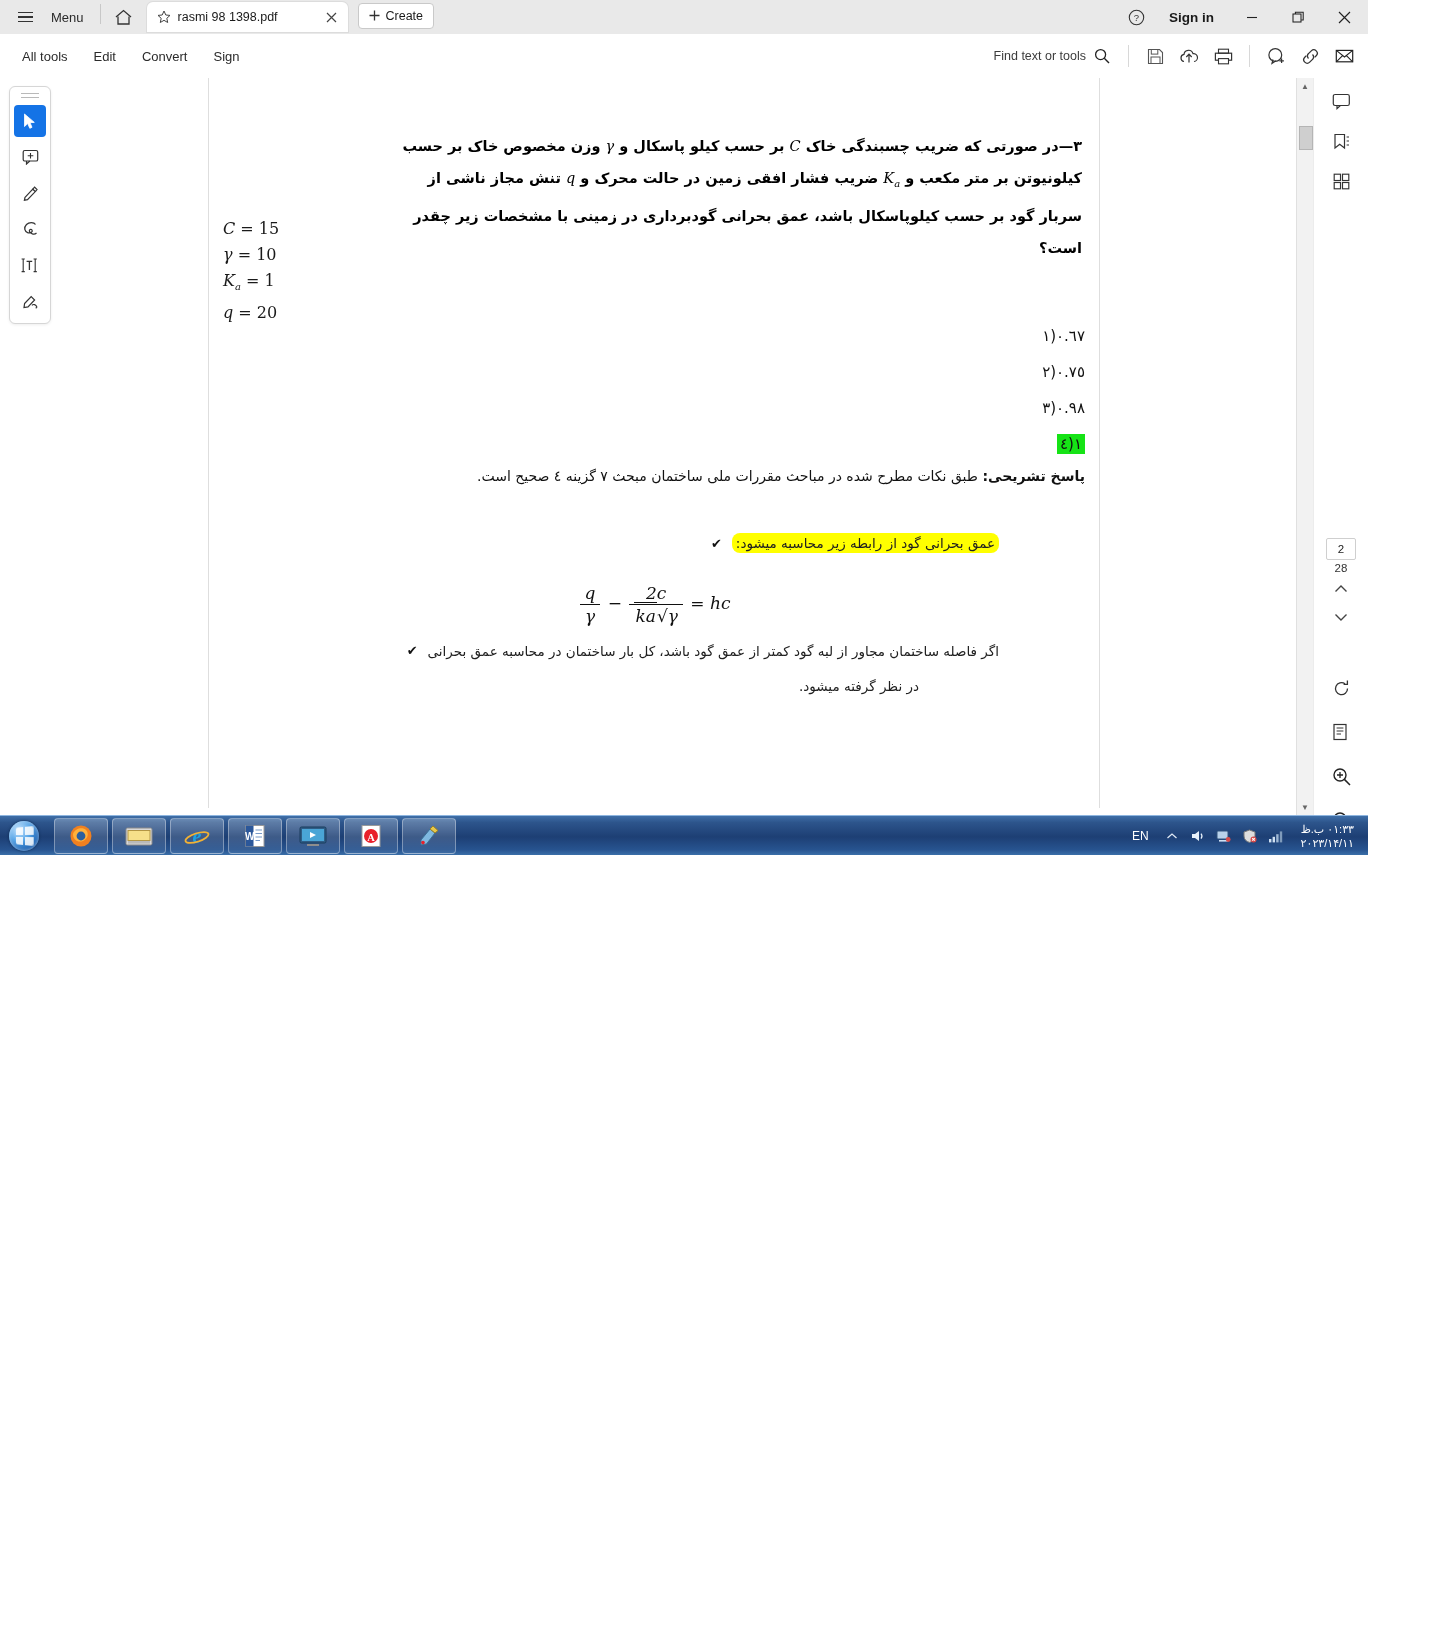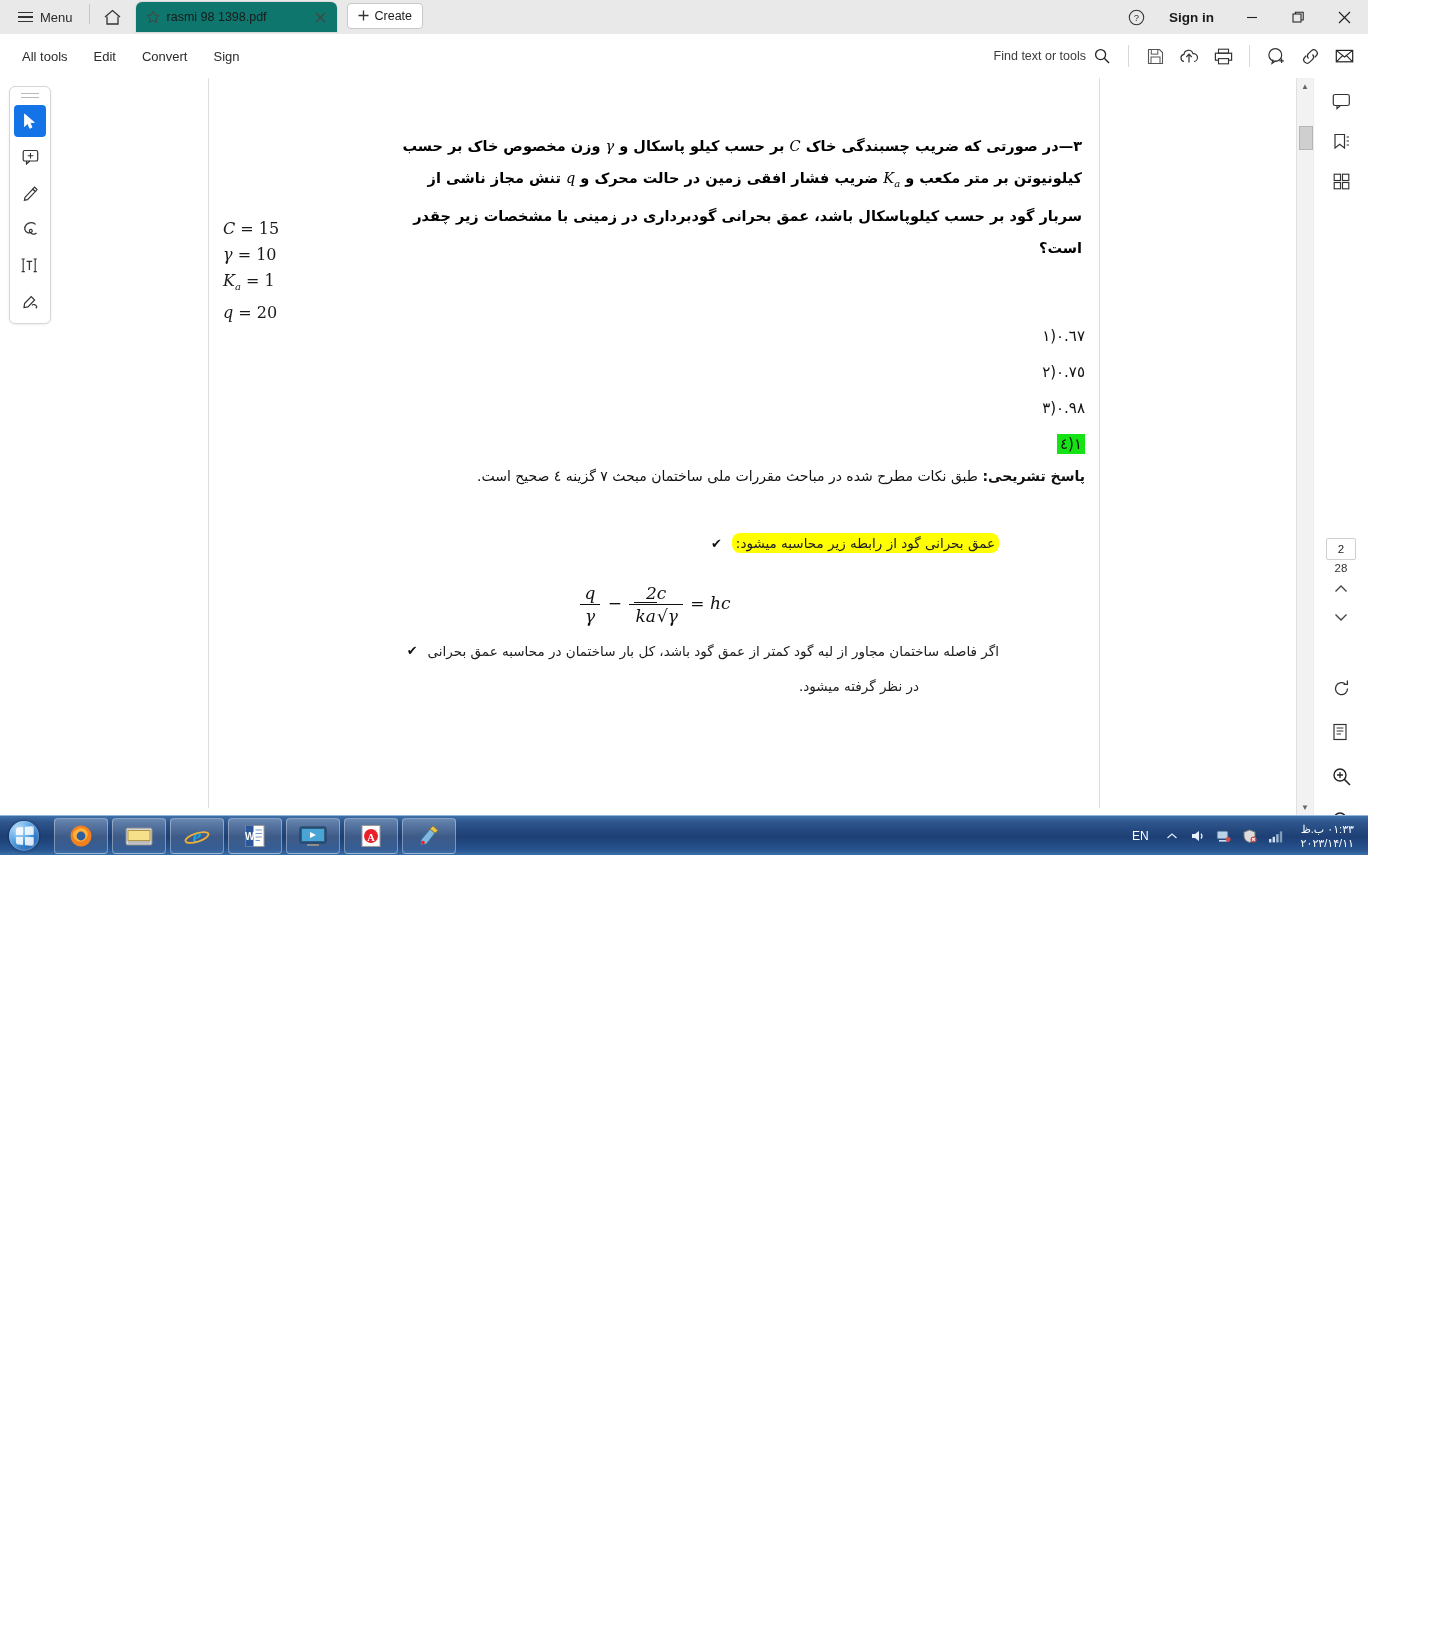--- a/index.html
+++ b/index.html
@@ -4,29 +4,29 @@
 <style>
   html,body{margin:0;padding:0;background:#fff;}
   body{width:1440px;height:1650px;font-family:"Liberation Sans",sans-serif;font-size:13px;color:#202020;overflow:hidden;}
 
   
   .app{width:1368px;height:855px;position:relative;background:#fff;}
 
   
   .titlebar{height:34px;background:#e9e9e9;display:flex;align-items:flex-end;position:relative;}
   .tb-left{display:flex;align-items:center;height:34px;padding-left:10px;gap:2px;}
-  .menu-btn{display:flex;align-items:center;gap:7px;padding:4px 8px;height:24px;cursor:default;}
+  .menu-btn{display:flex;align-items:center;gap:18px;padding:4px 8px;height:24px;cursor:default;}
   .hamb{display:inline-block;width:15px;height:11px;position:relative;}
   .hamb i{position:absolute;left:0;width:15px;height:1.6px;background:#333;}
   .hamb i:nth-child(1){top:0}.hamb i:nth-child(2){top:4.6px}.hamb i:nth-child(3){top:9.2px}
   .menu-label{font-size:13px;color:#2b2b2b;}
   .tb-div{width:1px;height:20px;background:#c8c8c8;margin:0 6px 6px 6px;align-self:center;}
   .home-btn{width:30px;height:26px;display:flex;align-items:center;justify-content:center;}
 
-  .tab{height:30px;min-width:185px;background:#0f766e;border-radius:6px 6px 0 0;display:flex;align-items:center;
+  .tab{height:30px;min-width:185px;background:#ffffff;border-radius:6px 6px 0 0;display:flex;align-items:center;
        padding:0 6px 0 10px;margin-left:6px;gap:7px;box-shadow:0 0 0 1px #dcdcdc;}
   .tab-title{font-size:12.5px;color:#1a1a1a;white-space:nowrap;flex:1;}
   .tab-close{width:20px;height:20px;display:flex;align-items:center;justify-content:center;border-radius:3px;}
   .create-btn{height:24px;display:flex;align-items:center;gap:6px;border:1px solid #c9c9c9;border-radius:4px;
               padding:0 10px;margin:0 0 3px 8px;background:#fff;font-size:12.5px;color:#1a1a1a;}
 
   .tb-right{position:absolute;right:0;top:0;height:34px;display:flex;align-items:center;gap:2px;padding-right:2px;}
   .help-ic{width:34px;height:34px;display:flex;align-items:center;justify-content:center;}
   .signin{font-size:13.5px;font-weight:bold;color:#1a1a1a;padding:0 14px;}
   .wbtn{width:44px;height:34px;display:flex;align-items:center;justify-content:center;}

